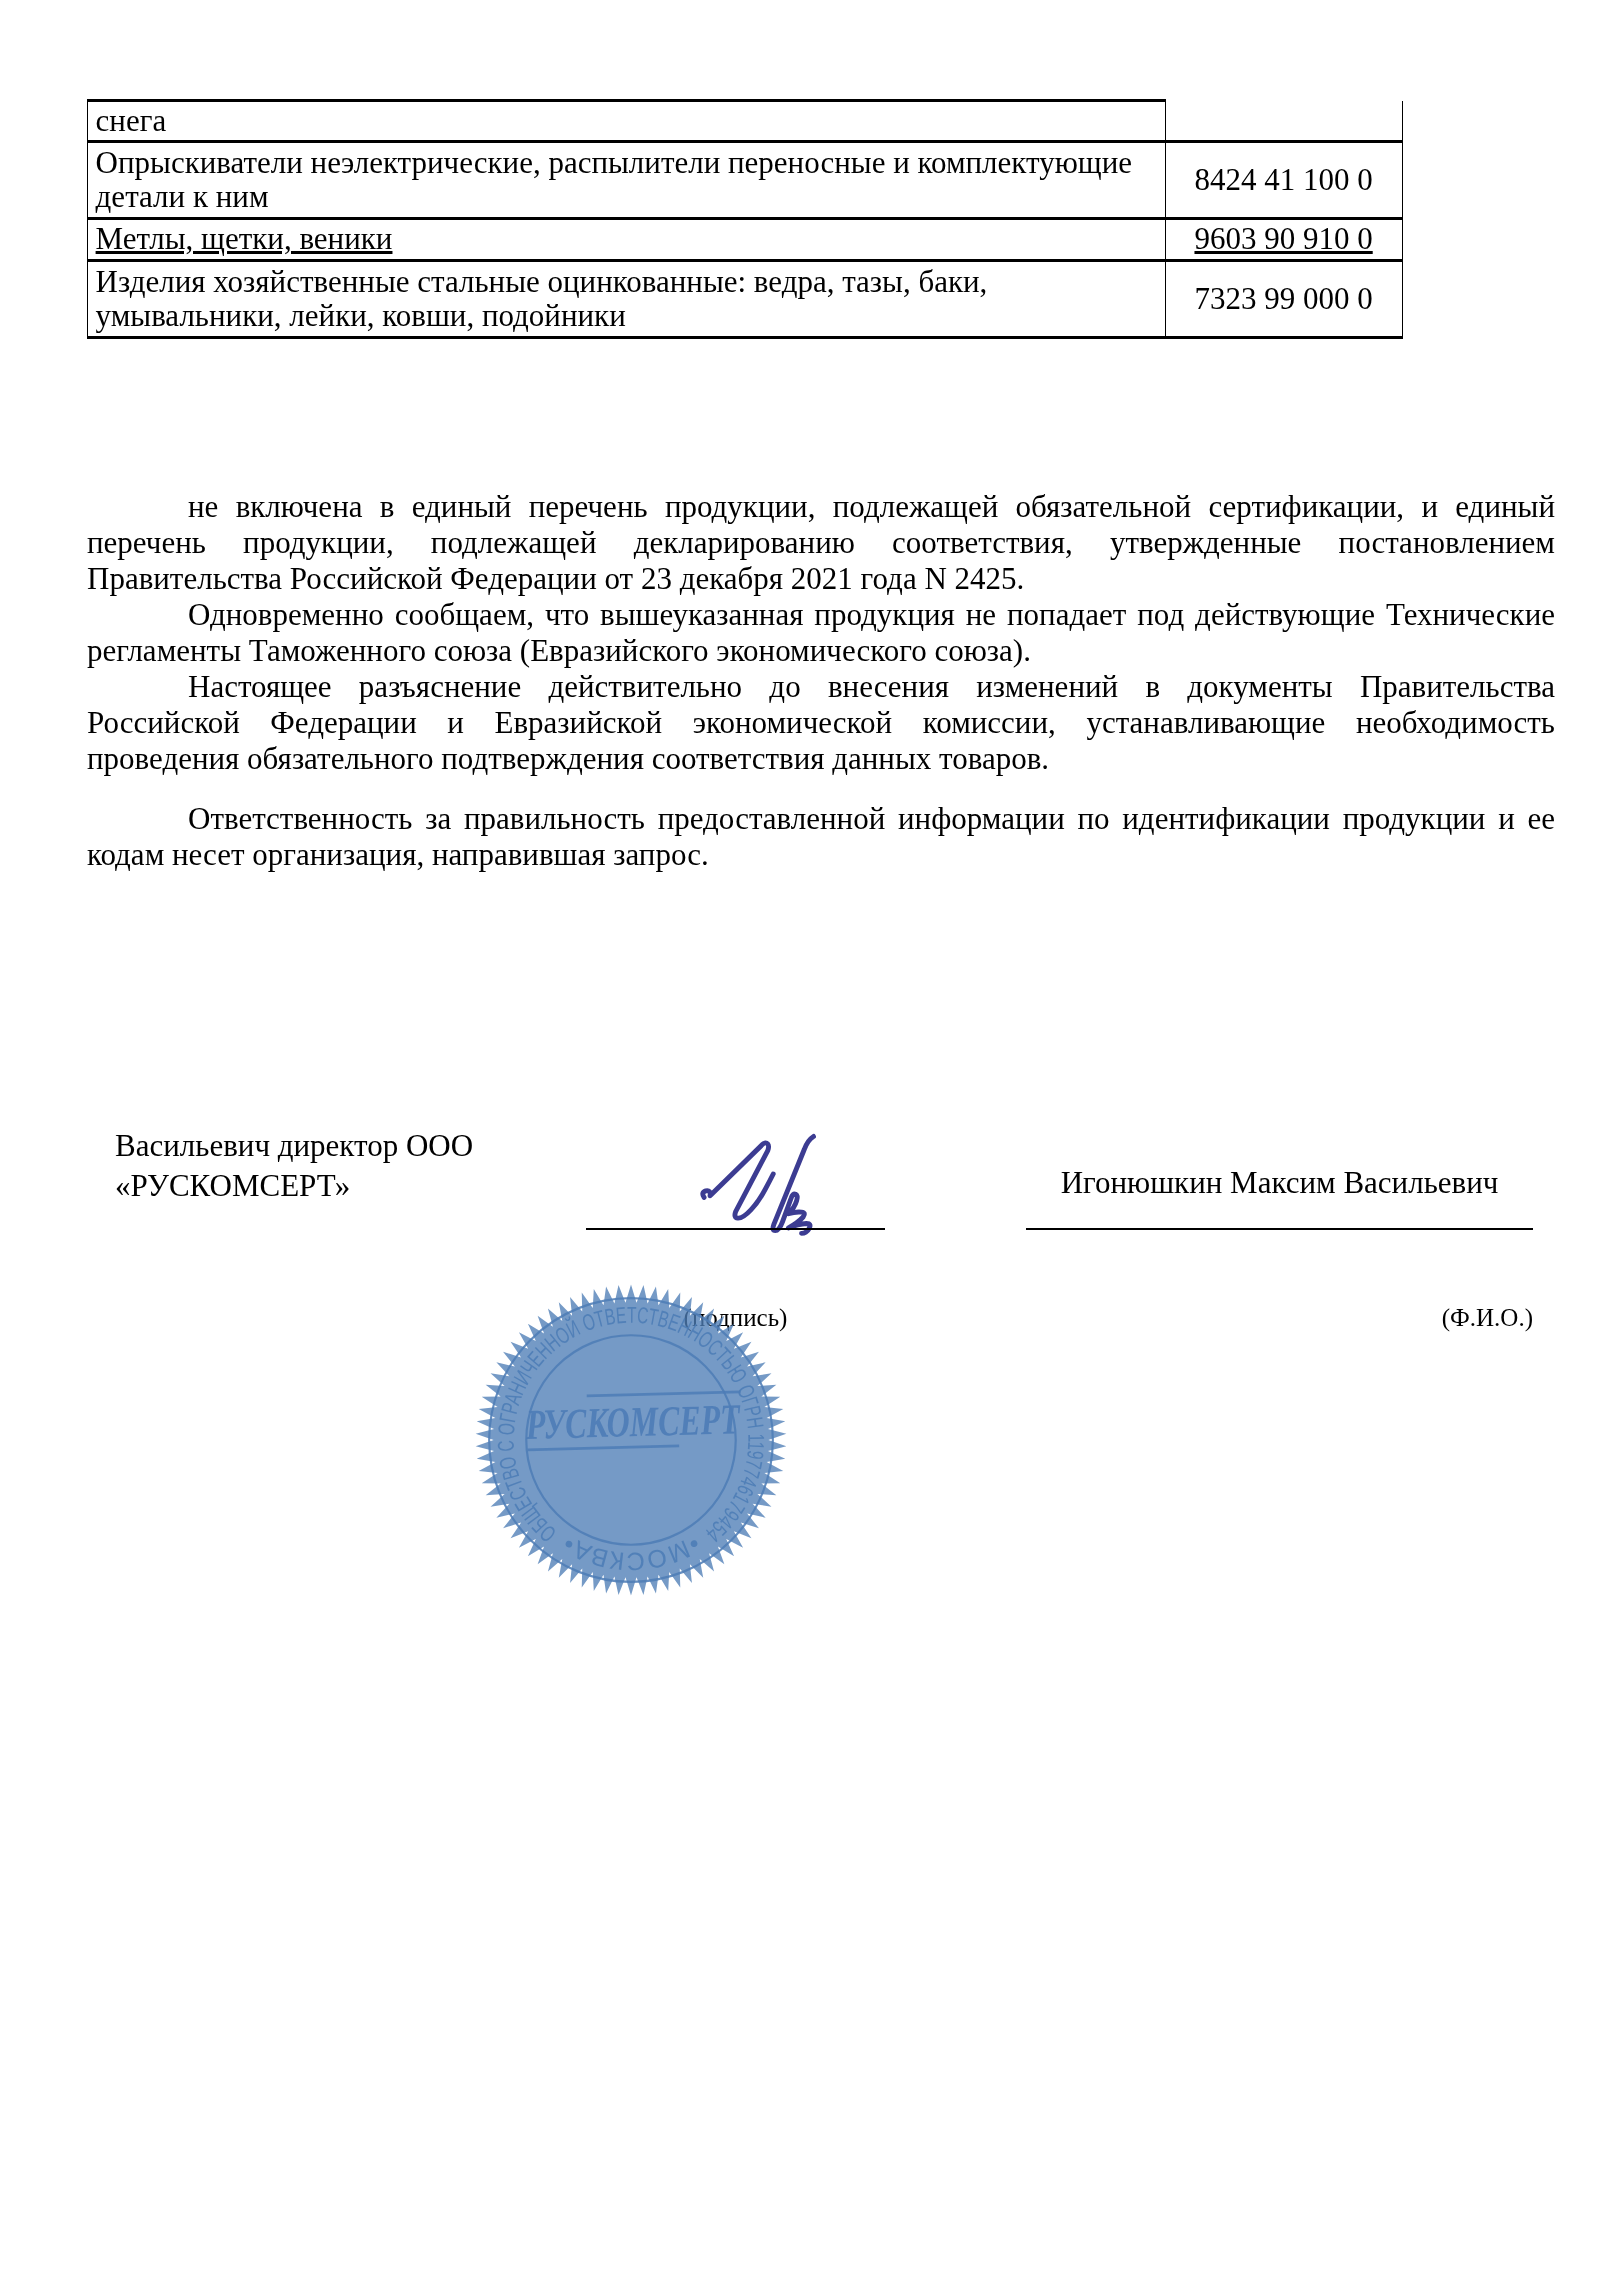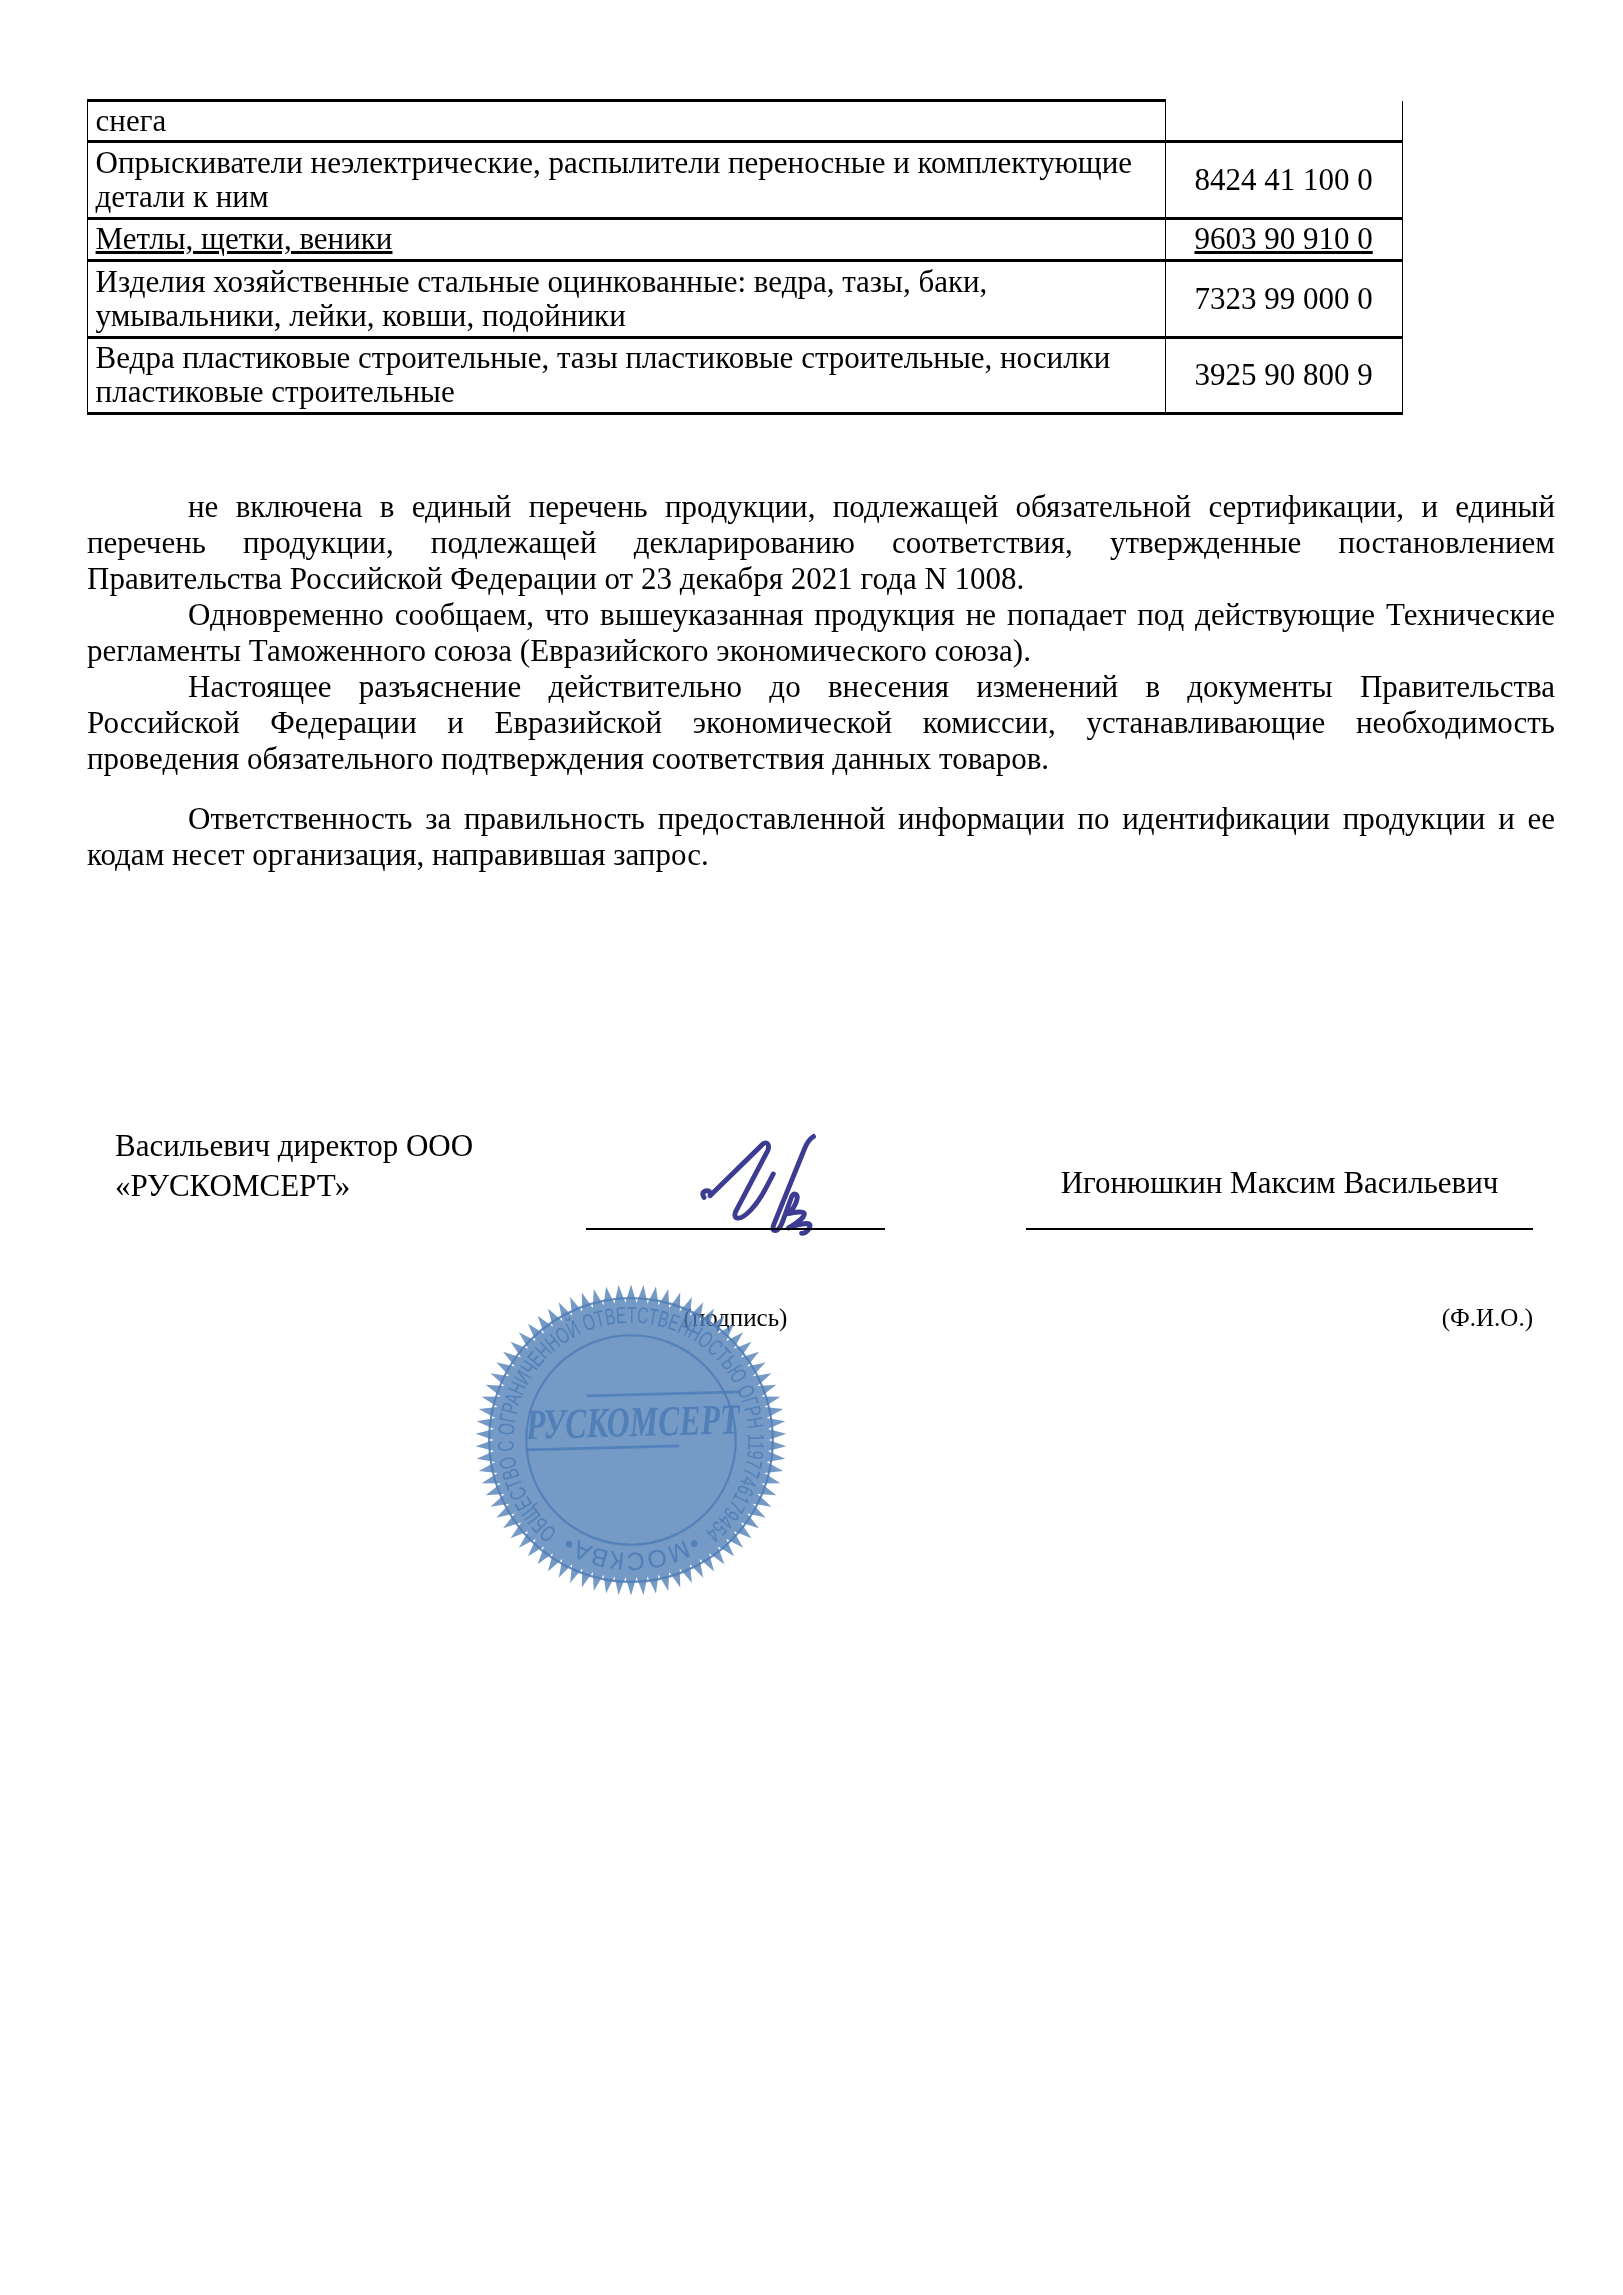--- a/index.html
+++ b/index.html
@@ -75,29 +75,25 @@
         <td class="code">8424 41 100 0</td>
       </tr>
       <tr class="h1">
         <td class="desc">Метлы, щетки, веники</td>
         <td class="code">9603 90 910 0</td>
       </tr>
       <tr class="h2">
         <td class="desc">Изделия хозяйственные стальные оцинкованные: ведра, тазы, баки, умывальники, лейки, ковши, подойники</td>
         <td class="code">7323 99 000 0</td>
       </tr>
-      <tr class="h2">
-        <td class="desc">Ведра пластиковые строительные, тазы пластиковые строительные, носилки пластиковые строительные</td>
-        <td class="code">3925 90 800 9</td>
-      </tr>
     </tbody>
   </table>
 
   <div class="paragraphs">
-    <p>не включена в единый перечень продукции, подлежащей обязательной сертификации, и единый перечень продукции, подлежащей декларированию соответствия, утвержденные постановлением Правительства Российской Федерации от 23 декабря 2021 года N 1008.</p>
+    <p>не включена в единый перечень продукции, подлежащей обязательной сертификации, и единый перечень продукции, подлежащей декларированию соответствия, утвержденные постановлением Правительства Российской Федерации от 23 декабря 2021 года N 2425.</p>
     <p>Одновременно сообщаем, что вышеуказанная продукция не попадает под действующие Технические регламенты Таможенного союза (Евразийского экономического союза).</p>
     <p>Настоящее разъяснение действительно до внесения изменений в документы Правительства Российской Федерации и Евразийской экономической комиссии, устанавливающие необходимость проведения обязательного подтверждения соответствия данных товаров.</p>
     <p class="gap">Ответственность за правильность предоставленной информации по идентификации продукции и ее кодам несет организация, направившая запрос.</p>
   </div>
 
   <div class="sig-pos">
     <div>Васильевич директор ООО</div>
     <div>«РУСКОМСЕРТ»</div>
   </div>
 

